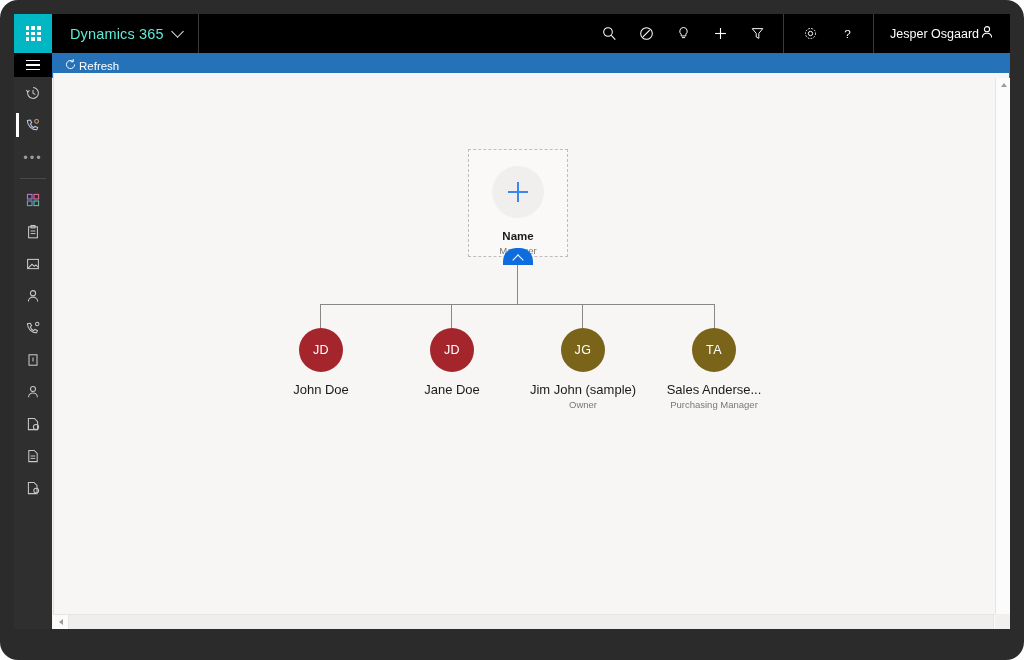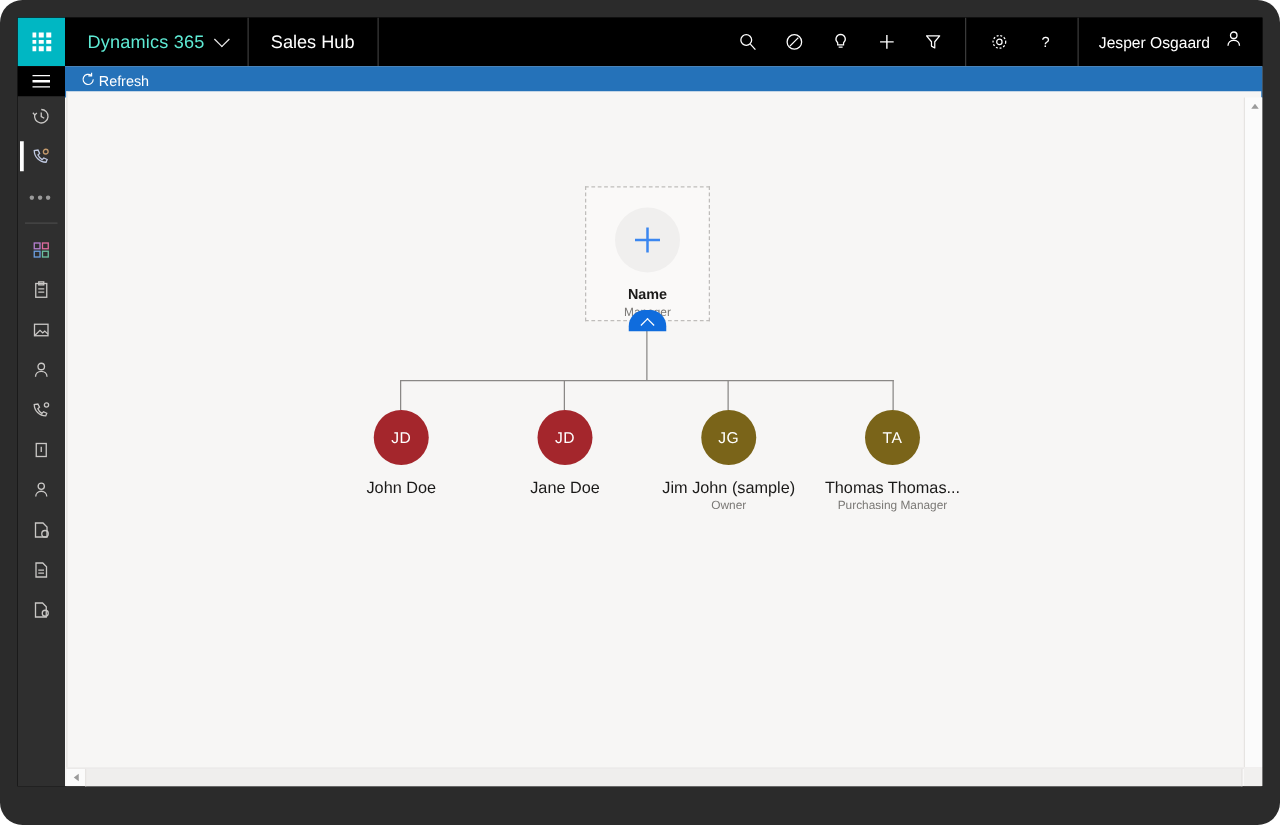--- a/index.html
+++ b/index.html
@@ -80,21 +80,21 @@
   }
   .tb-icons.bordered { border-left: 1px solid #3a3a3a; }
   .tb-btn {
     width: 32px; height: 39px;
     display: flex; align-items: center; justify-content: center;
     cursor: pointer;
   }
   .tb-btn svg { display: block; }
 
   #user-block {
-    display: flex; align-items: center; gap: 11px;
+    display: flex; align-items: center; 
     padding: 0 15px 0 16px;
     border-left: 1px solid #3a3a3a;
     cursor: pointer;
   }
   #user-name { color: #ffffff; font-size: 12.5px; white-space: nowrap; }
 
   
   #leftrail {
     position: absolute; left: 0; top: 39px;
     width: 38px; height: 576px;
@@ -308,23 +308,20 @@
             <i></i>
             <i></i>
       </div>
     </div>
 
     <div id="brand-block">
       <span id="brand-title">Dynamics 365</span>
       <span class="chevron-dn"></span>
     </div>
 
-    <div id="apparea-block">
-      <span id="apparea-title">Sales Hub</span>
-    </div>
 
     <div id="topbar-spacer"></div>
 
     <div class="tb-icons">
       <div class="tb-btn">
         <svg width="15" height="15" viewBox="0 0 16 16">
               <circle cx="6.4" cy="6.4" r="4.6" fill="none" stroke="#ffffff" stroke-width="1.1"></circle>
               <line x1="9.9" y1="9.9" x2="14.2" y2="14.6" stroke="#ffffff" stroke-width="1.1"></line>
             </svg>
       </div>
@@ -538,21 +535,21 @@
         </div>
 
         <div class="child-node" style="left:469px; top:255px;">
           <div class="child-avatar" style="background:#7a6419;">JG</div>
           <div class="child-name">Jim John (sample)</div>
           <div class="child-title">Owner</div>
         </div>
 
         <div class="child-node" style="left:600px; top:255px;">
           <div class="child-avatar" style="background:#7a6419;">TA</div>
-          <div class="child-name">Thomas Thomas...</div>
+          <div class="child-name">Sales Anderse...</div>
           <div class="child-title">Purchasing Manager</div>
         </div>
 
       </div>
     </div>
 
     <div id="vscrollbar">
       <div id="vscroll-up">
         <span class="tri-up"></span>
       </div>

